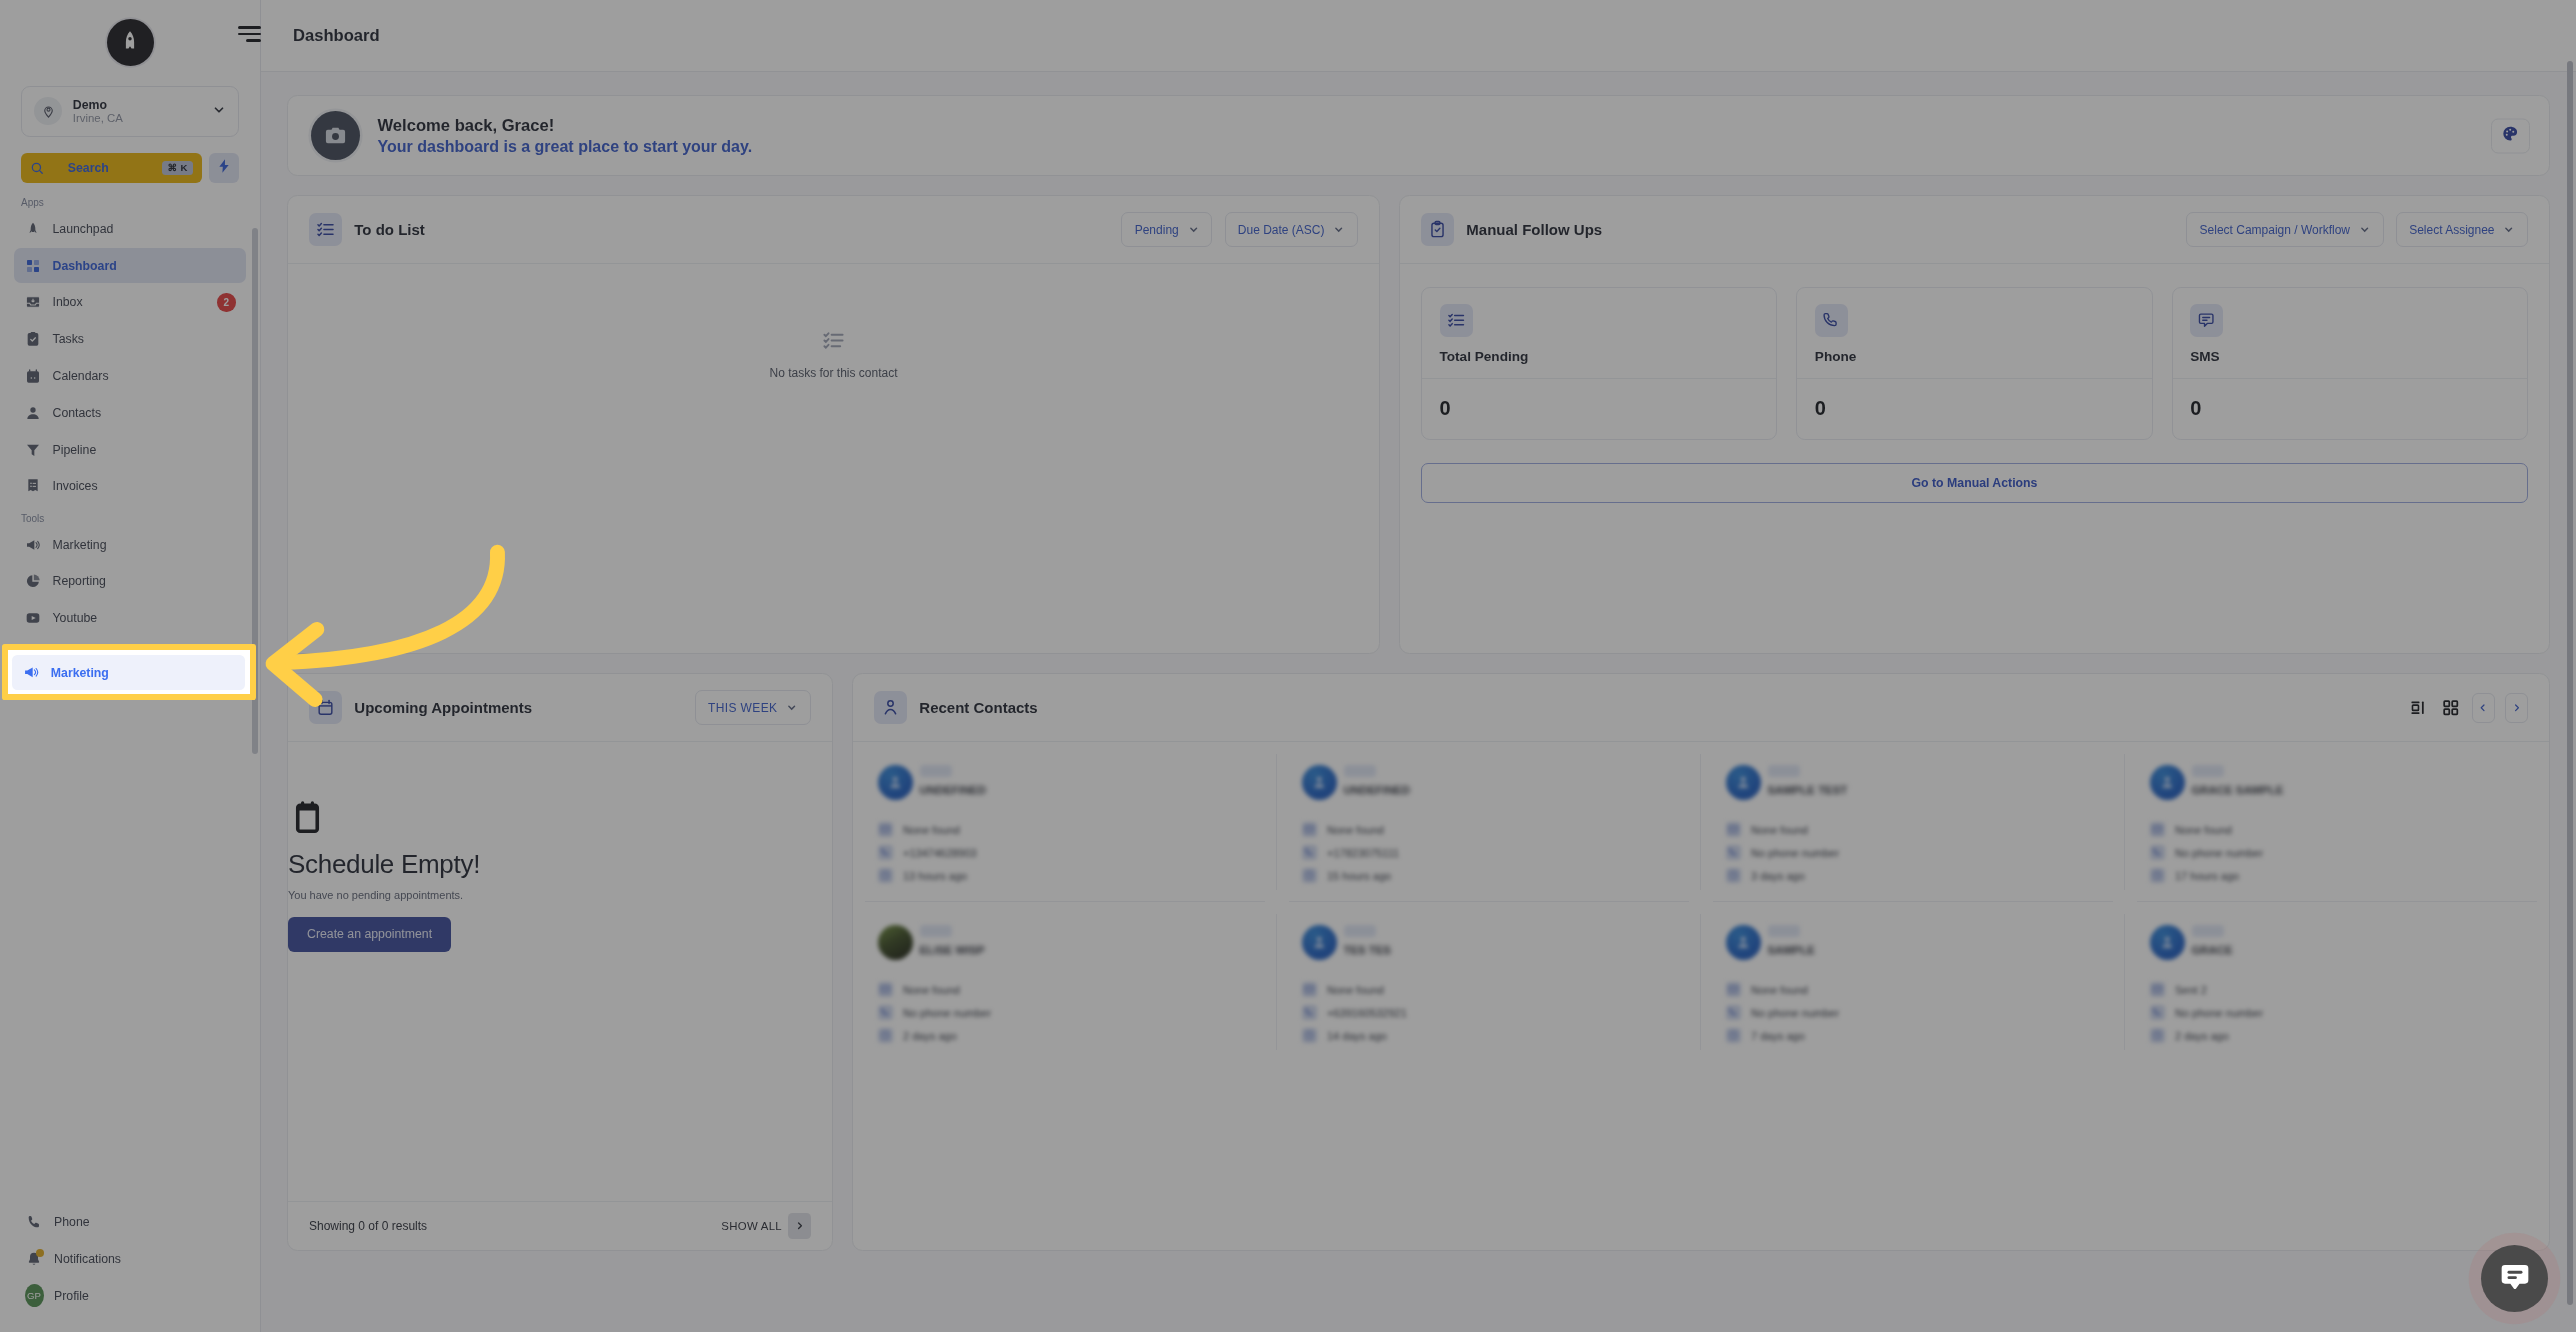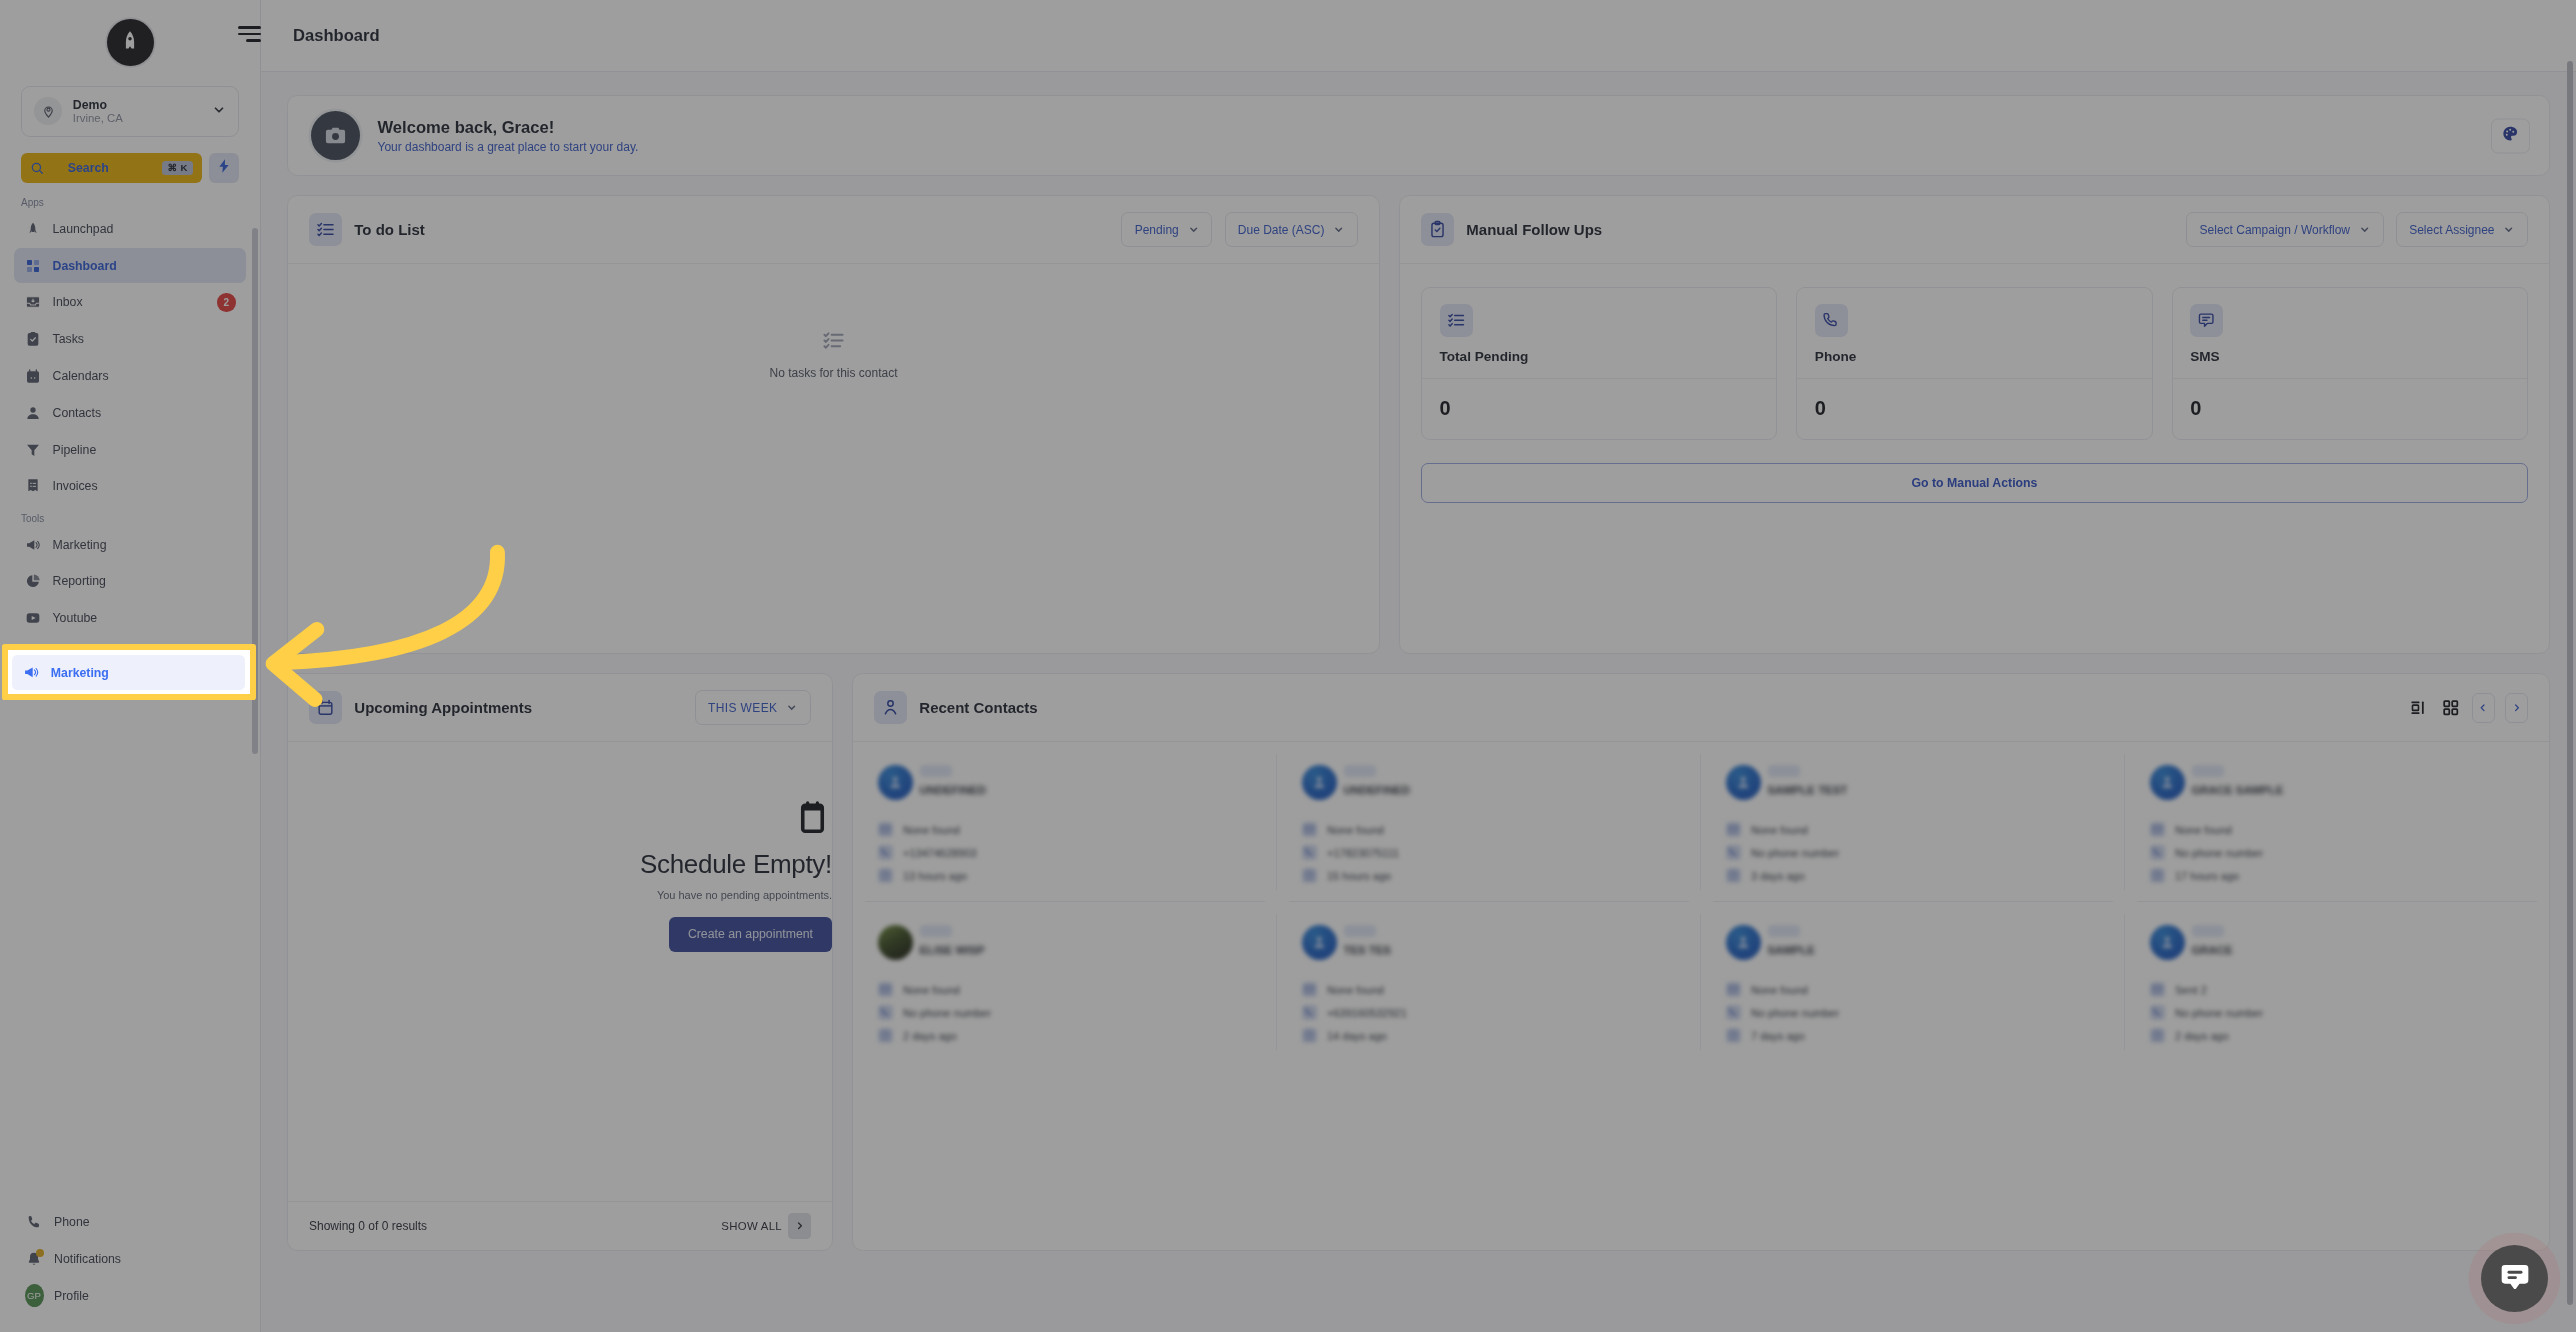--- a/index.html
+++ b/index.html
@@ -128,21 +128,21 @@
     height: 81px; display: flex; align-items: center; gap: 17.5px; padding: 0 23px;
     position: relative;
   }
   .welcome-av {
     width: 49px; height: 49px; border-radius: 50%; background: #3e4656;
     display:flex; align-items:center; justify-content:center; color: #d6dae4;
     box-shadow: 0 0 0 2.6px #eef0f4;
   }
   .welcome-av svg { width: 23px; height: 23px; }
   .welcome h2 { font-size: 16.6px; font-weight: 700; color: #1f2430; line-height: 1.3; }
-  .welcome p { font-size: 12px; color: #3558c9; margin-top: 1.8px; }
+  .welcome p { font-size: 16px; color: #3558c9; margin-top: 1.8px; font-weight: bold; }
   .theme-btn {
     position: absolute; right: 19px; top: 50%; transform: translateY(-50%);
     width: 39px; height: 35px; border: 0.9px solid #e8eaef; border-radius: 7px;
     display:flex; align-items:center; justify-content:center; color: #2b3f9e; background:#fff;
   }
   .theme-btn svg { width: 18.4px; height: 18.4px; }
 
   
   .row { display: flex; gap: 19px; margin-top: 19px; }
 
@@ -187,21 +187,21 @@
   .stat-val { padding: 17.5px 17.5px 19px 17.5px; font-size: 20px; font-weight: 700; color: #13161d; }
 
   .ghost-btn {
     margin: 23px 21px 0 21px; height: 40px; border: 0.9px solid #9aa8e0; border-radius: 7px;
     display: flex; align-items: center; justify-content: center;
     font-size: 12.3px; color: #2f4fc4; font-weight: 600; background: #fff;
   }
 
   
   .sched-wrap {
-    flex: 1 1 auto; display: flex; flex-direction: column; align-items: flex-end;
+    flex: 1 1 auto; display: flex; flex-direction: column; align-items: flex-start;
     justify-content: flex-start; padding-top: 56px;
   }
   .sched-ico { color: #14161c; margin-bottom: 8.8px; }
   .sched-ico svg { width: 39px; height: 39px; }
   .sched-title { font-size: 26px; font-weight: 400; color: #1f2430; letter-spacing: -0.3px; }
   .sched-sub { font-size: 11px; color: #5d6375; margin-top: 8.8px; }
   .primary-btn {
     margin-top: 16px; height: 35px; padding: 0 19px; border-radius: 6.1px;
     background: #37479a; color: #e7eaf6; font-size: 12.3px;
     display: flex; align-items: center; justify-content: center; border: none;

